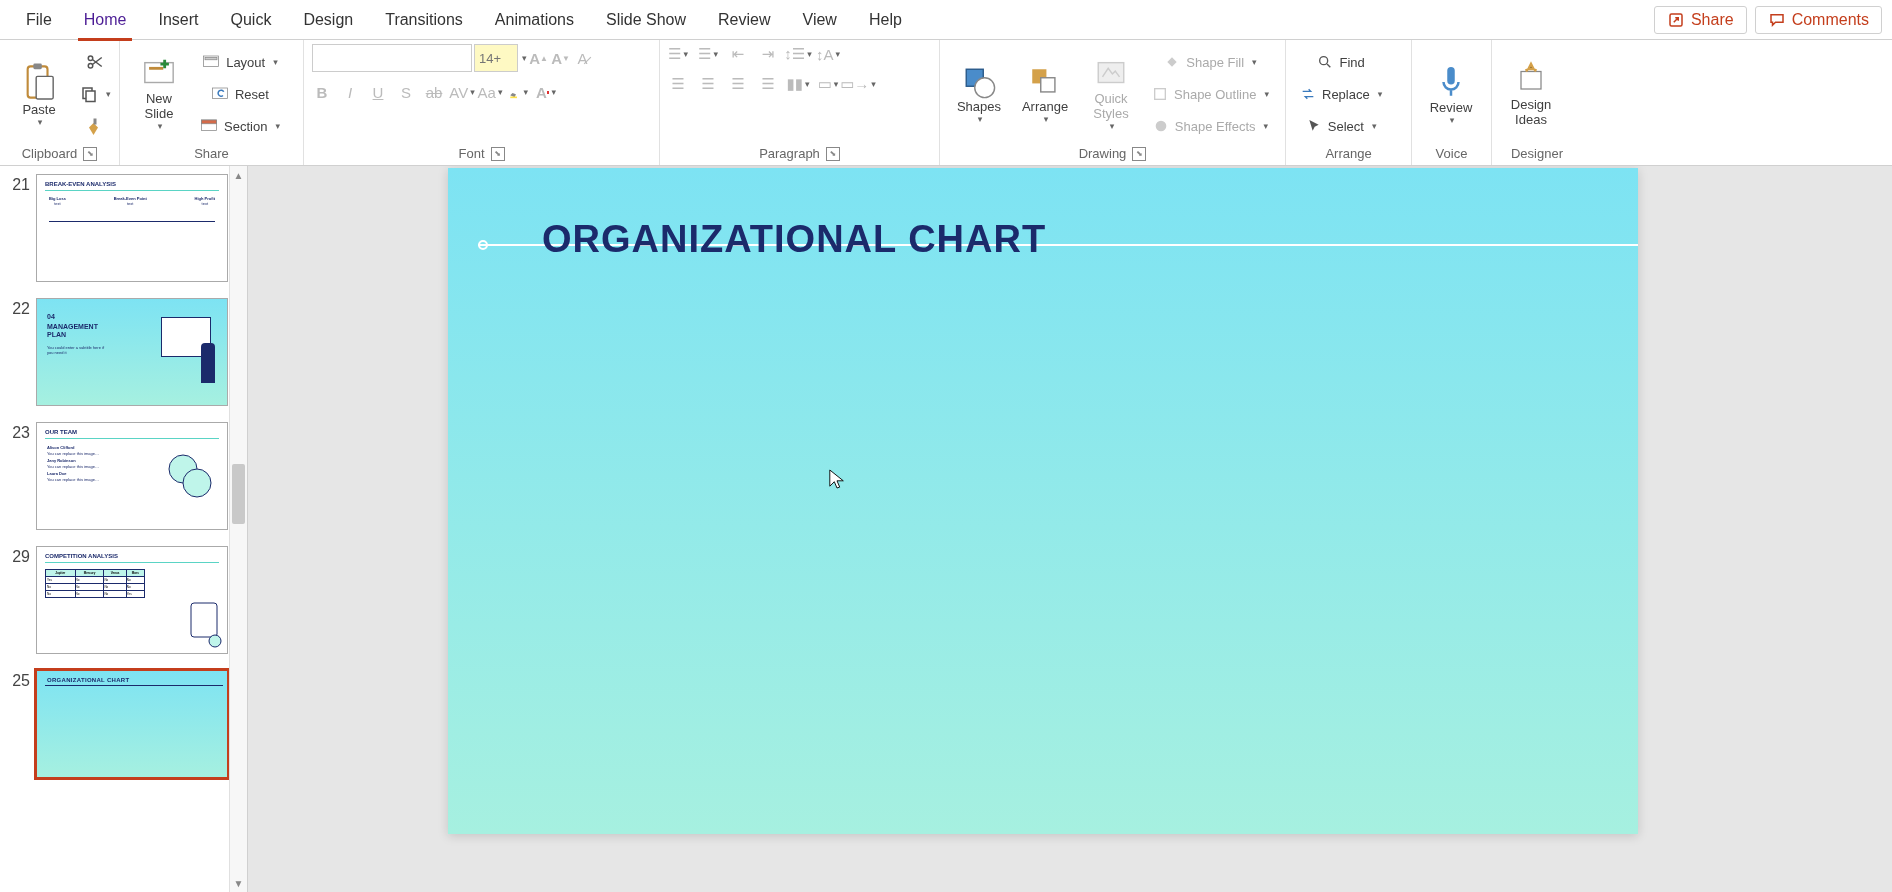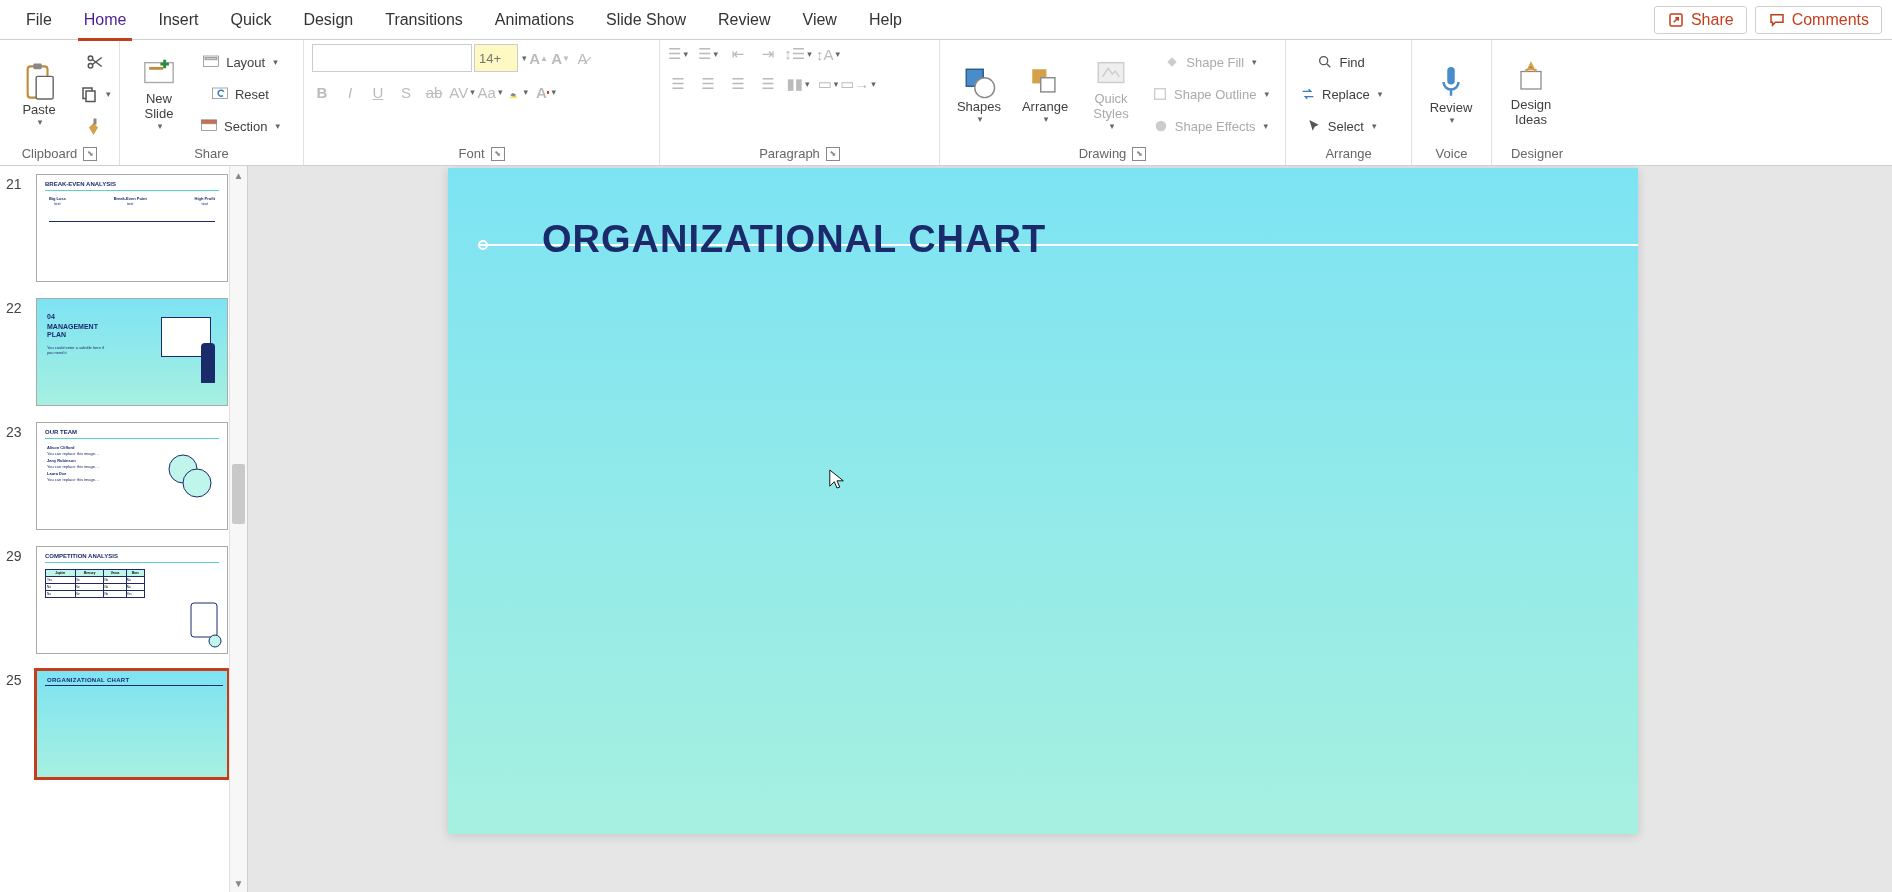--- a/index.html
+++ b/index.html
@@ -36,21 +36,21 @@
 .mini-icon.disabled { color:#bbb; }
 
 
 .workspace { position:absolute; top:166px; left:0; right:0; bottom:0; display:flex; background:#e6e6e6; }
 .thumb-panel { width:248px; background:#fff; border-right:1px solid #d0d0d0; overflow-y:auto; position:relative; }
 .thumb-scroll { position:absolute; right:0; top:0; width:18px; height:100%; background:#f7f7f7; border-left:1px solid #e0e0e0; }
 .thumb-scroll .arrow { height:18px; display:flex; align-items:center; justify-content:center; color:#888; font-size:10px; }
 .thumb-scroll .track { position:absolute; top:18px; bottom:18px; left:0; right:0; }
 .thumb-scroll .handle { position:absolute; top:280px; left:2px; right:2px; height:60px; background:#c9c9c9; border-radius:2px; }
 .thumb-item { display:flex; align-items:flex-start; padding:8px 4px 8px 6px; gap:6px; }
-.thumb-num { font-size:14px; color:#444; width:24px; padding-top:2px; }
+.thumb-num { font-size:16px; color:#444; width:24px; text-align:right; padding-top:2px; }
 .thumb-img { width:192px; height:108px; border:1px solid #aaa; background:#fff; overflow:hidden; position:relative; }
 .thumb-item.selected .thumb-img { outline:3px solid #c43e1c; outline-offset:-1px; }
 .thumb-gradient { width:100%; height:100%; background:linear-gradient(180deg,#7de3f3 0%,#a6f0e0 100%); position:relative; }
 .thumb-title { position:absolute; top:6px; left:10px; font-size:6px; font-weight:700; color:#1b2a6b; letter-spacing:0.3px; }
 .thumb-line { position:absolute; top:14px; left:8px; right:4px; height:1px; background:#1b2a6b; }
 
 .canvas-area { flex:1; position:relative; overflow:hidden; }
 .slide-canvas { position:absolute; left:200px; top:2px; width:1190px; height:666px; background:linear-gradient(180deg,#7de3f3 0%,#a6f0e0 100%); box-shadow:0 2px 10px rgba(0,0,0,.15); }
 .slide-title-line { position:absolute; top:76px; left:30px; right:0; height:2px; background:#fff; }
 .slide-title-dot { position:absolute; top:72px; left:30px; width:10px; height:10px; border:2px solid #fff; border-radius:50%; background:transparent; }

